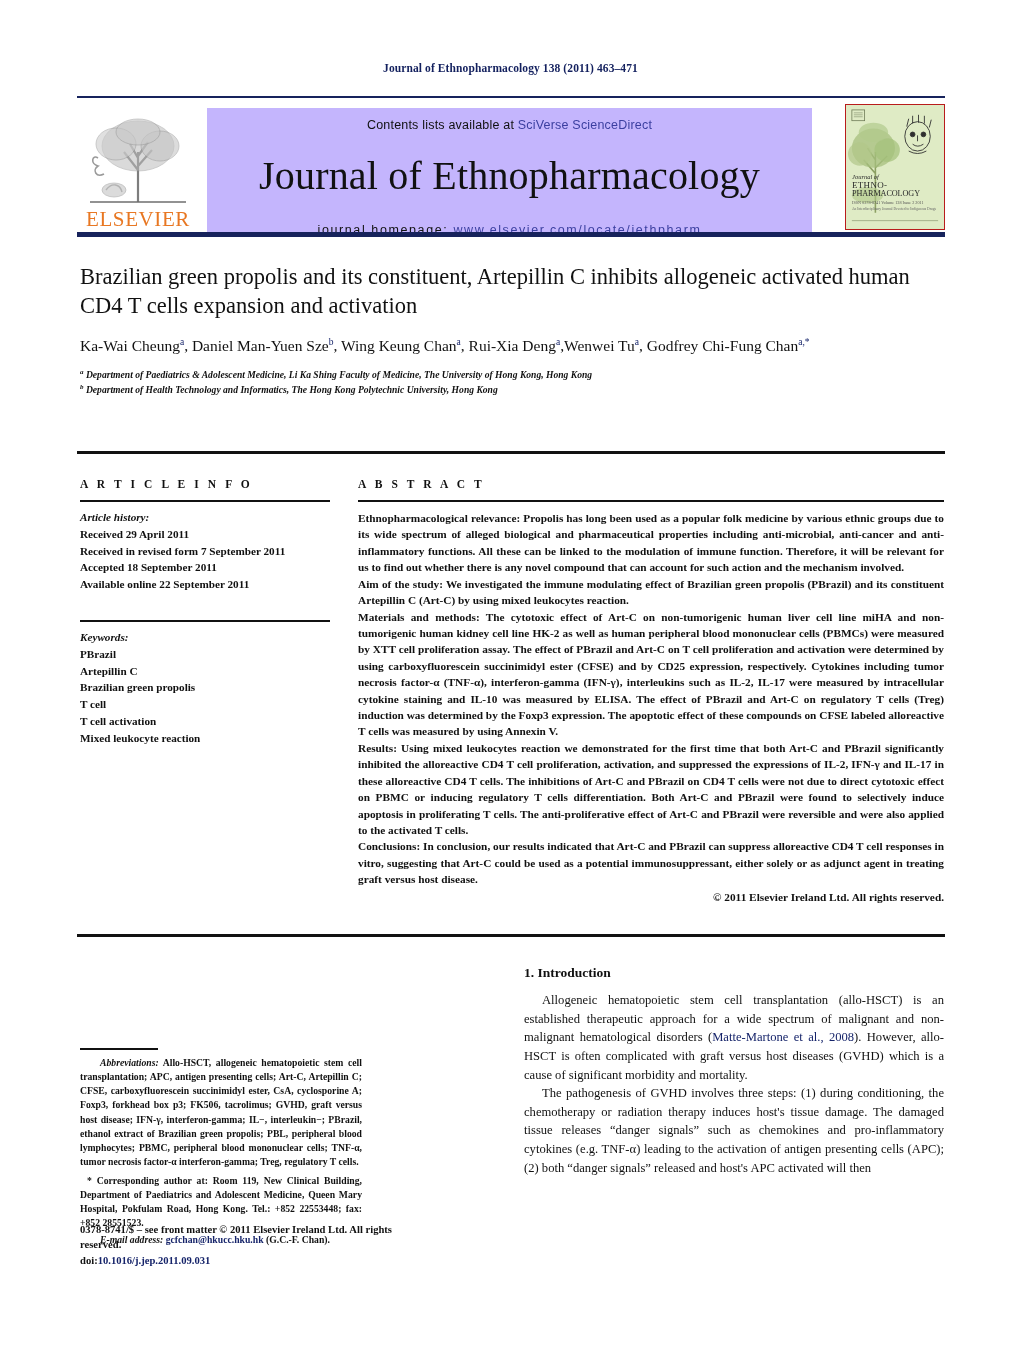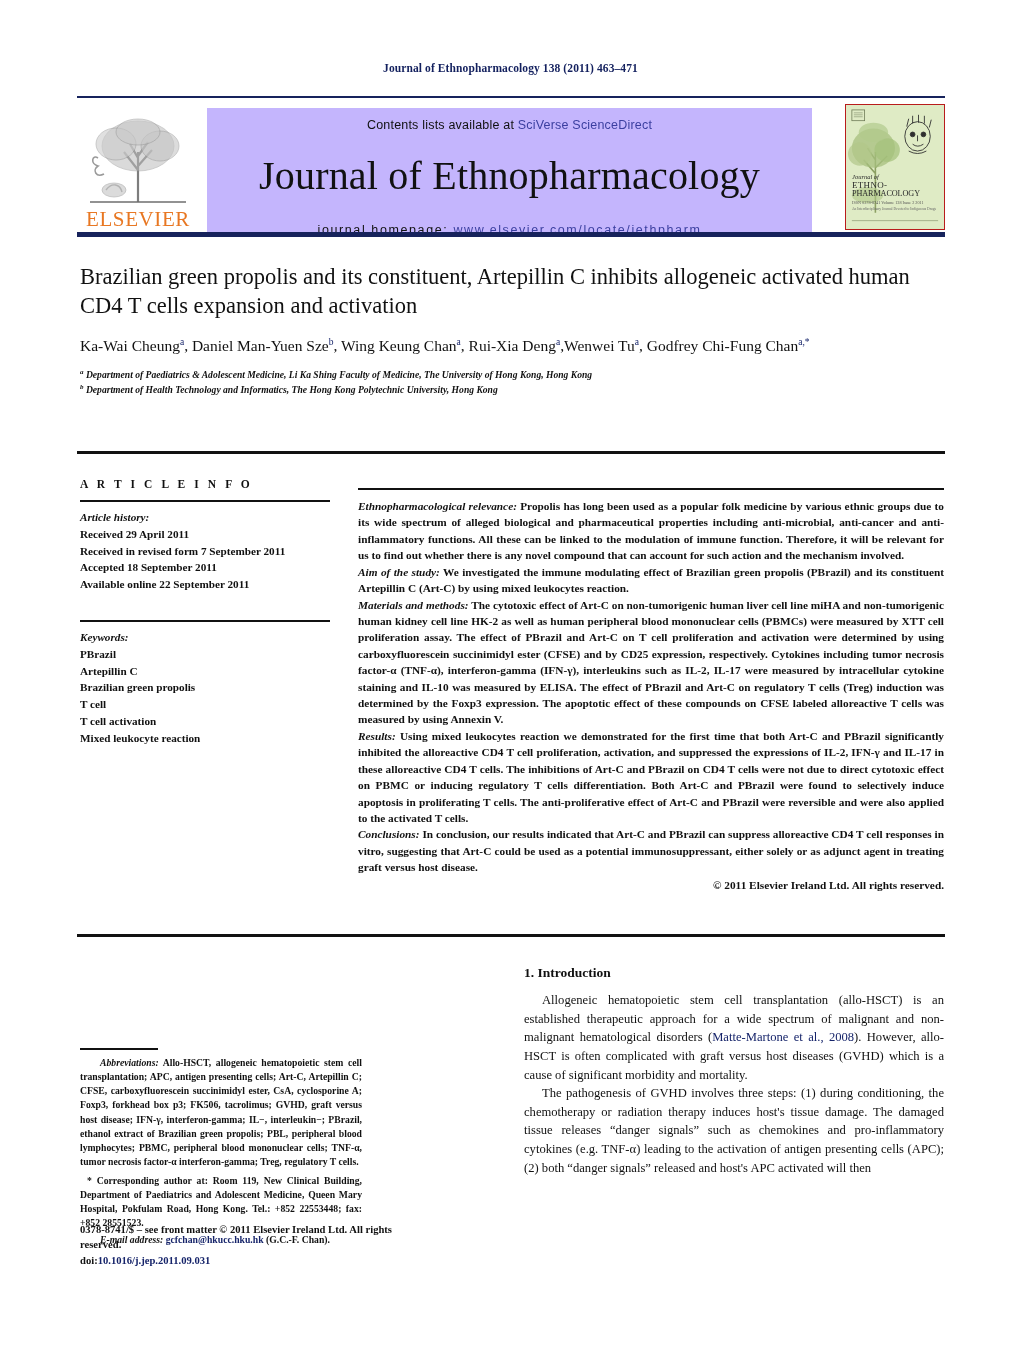--- a/index.html
+++ b/index.html
@@ -219,21 +219,21 @@
   .abs-body {
     margin-top: 8px;
     font-family: "Liberation Serif", serif;
     font-weight: bold;
     font-size: 11.3px;
     line-height: 1.455;
     color: #111111;
     text-align: justify;
   }
   .abs-body p { margin: 0; }
-  .abs-body .lbl { font-style: italic; font-weight: bold; }
+  .abs-body .lbl { font-weight: bold; }
   .copyright {
     margin-top: 3px;
     text-align: right;
     font-family: "Liberation Serif", serif;
     font-weight: bold;
     font-size: 11.3px;
     color: #111111;
   }
 
   
@@ -406,20 +406,21 @@
             <div>Brazilian green propolis</div>
             <div>T cell</div>
             <div>T cell activation</div>
             <div>Mixed leukocyte reaction</div>
           </div>
       </div>
     </div>
   </div>
 
   <div class="col-abs">
+    <div class="sec-head">A B S T R A C T</div>
     <div class="thin-rule"></div>
     <div class="abs-body" id="abstract-body">
         <p><span class="lbl">Ethnopharmacological relevance:</span><span> Propolis has long been used as a popular folk medicine by various ethnic groups due to its wide spectrum of alleged biological and pharmaceutical properties including anti-microbial, anti-cancer and anti-inflammatory functions. All these can be linked to the modulation of immune function. Therefore, it will be relevant for us to find out whether there is any novel compound that can account for such action and the mechanism involved.</span></p>
         <p><span class="lbl">Aim of the study:</span><span> We investigated the immune modulating effect of Brazilian green propolis (PBrazil) and its constituent Artepillin C (Art-C) by using mixed leukocytes reaction.</span></p>
         <p><span class="lbl">Materials and methods:</span><span> The cytotoxic effect of Art-C on non-tumorigenic human liver cell line miHA and non-tumorigenic human kidney cell line HK-2 as well as human peripheral blood mononuclear cells (PBMCs) were measured by XTT cell proliferation assay. The effect of PBrazil and Art-C on T cell proliferation and activation were determined by using carboxyfluorescein succinimidyl ester (CFSE) and by CD25 expression, respectively. Cytokines including tumor necrosis factor-α (TNF-α), interferon-gamma (IFN-γ), interleukins such as IL-2, IL-17 were measured by intracellular cytokine staining and IL-10 was measured by ELISA. The effect of PBrazil and Art-C on regulatory T cells (Treg) induction was determined by the Foxp3 expression. The apoptotic effect of these compounds on CFSE labeled alloreactive T cells was measured by using Annexin V.</span></p>
         <p><span class="lbl">Results:</span><span> Using mixed leukocytes reaction we demonstrated for the first time that both Art-C and PBrazil significantly inhibited the alloreactive CD4 T cell proliferation, activation, and suppressed the expressions of IL-2, IFN-γ and IL-17 in these alloreactive CD4 T cells. The inhibitions of Art-C and PBrazil on CD4 T cells were not due to direct cytotoxic effect on PBMC or inducing regulatory T cells differentiation. Both Art-C and PBrazil were found to selectively induce apoptosis in proliferating T cells. The anti-proliferative effect of Art-C and PBrazil were reversible and were also applied to the activated T cells.</span></p>
         <p><span class="lbl">Conclusions:</span><span> In conclusion, our results indicated that Art-C and PBrazil can suppress alloreactive CD4 T cell responses in vitro, suggesting that Art-C could be used as a potential immunosuppressant, either solely or as adjunct agent in treating graft versus host disease.</span></p>
       </div>
     <div class="copyright">© 2011 Elsevier Ireland Ltd. All rights reserved.</div>
   </div>

